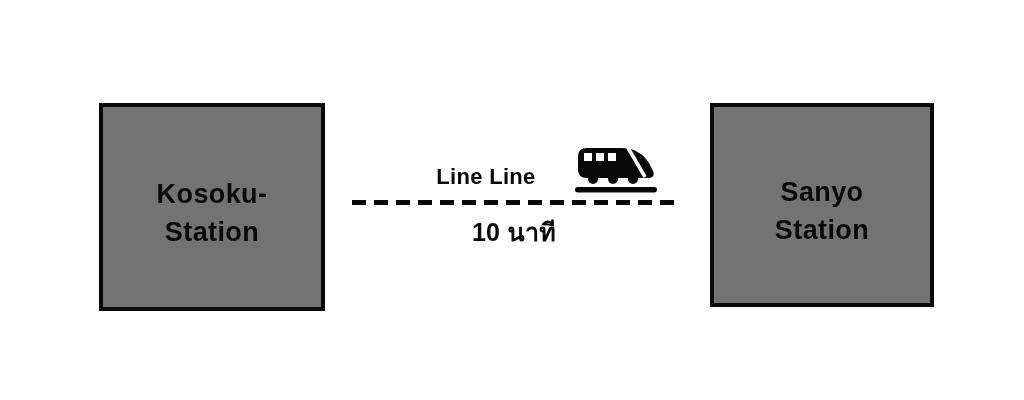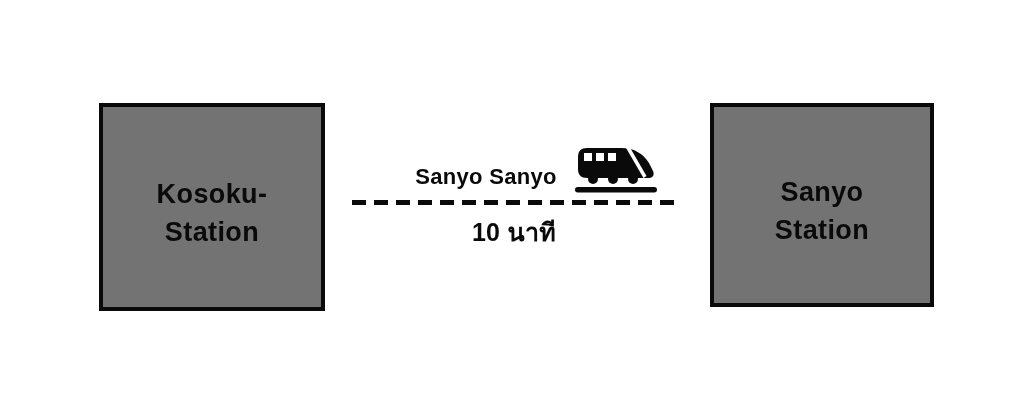--- a/index.html
+++ b/index.html
@@ -89,21 +89,21 @@
 
 <div class="canvas">
 
   <div class="station-box origin">
     <div class="station-label">
       <span>Kosoku-</span>
       <span>Station</span>
     </div>
   </div>
 
-  <div class="route-line-label">Sanyo Sanyo</div>
+  <div class="route-line-label">Line Line</div>
 
   <svg class="train-icon" viewBox="0 0 82 50" xmlns="http://www.w3.org/2000/svg" aria-hidden="true">
 
     <circle cx="18" cy="36" r="5" fill="#0a0a0a"></circle>
     <circle cx="38" cy="36" r="5" fill="#0a0a0a"></circle>
     <circle cx="58" cy="36" r="5" fill="#0a0a0a"></circle>
 
     <path d="M12 5 H46 C60 5 68 11 74 20 L78 28 C79.5 31 78.5 35 74 35 H12 C6 35 3 32 3 26 V14 C3 8 6 5 12 5 Z" fill="#0a0a0a"></path>
 
     <path d="M52 3 L70 34" stroke="#ffffff" stroke-width="3.5" fill="none"></path>

